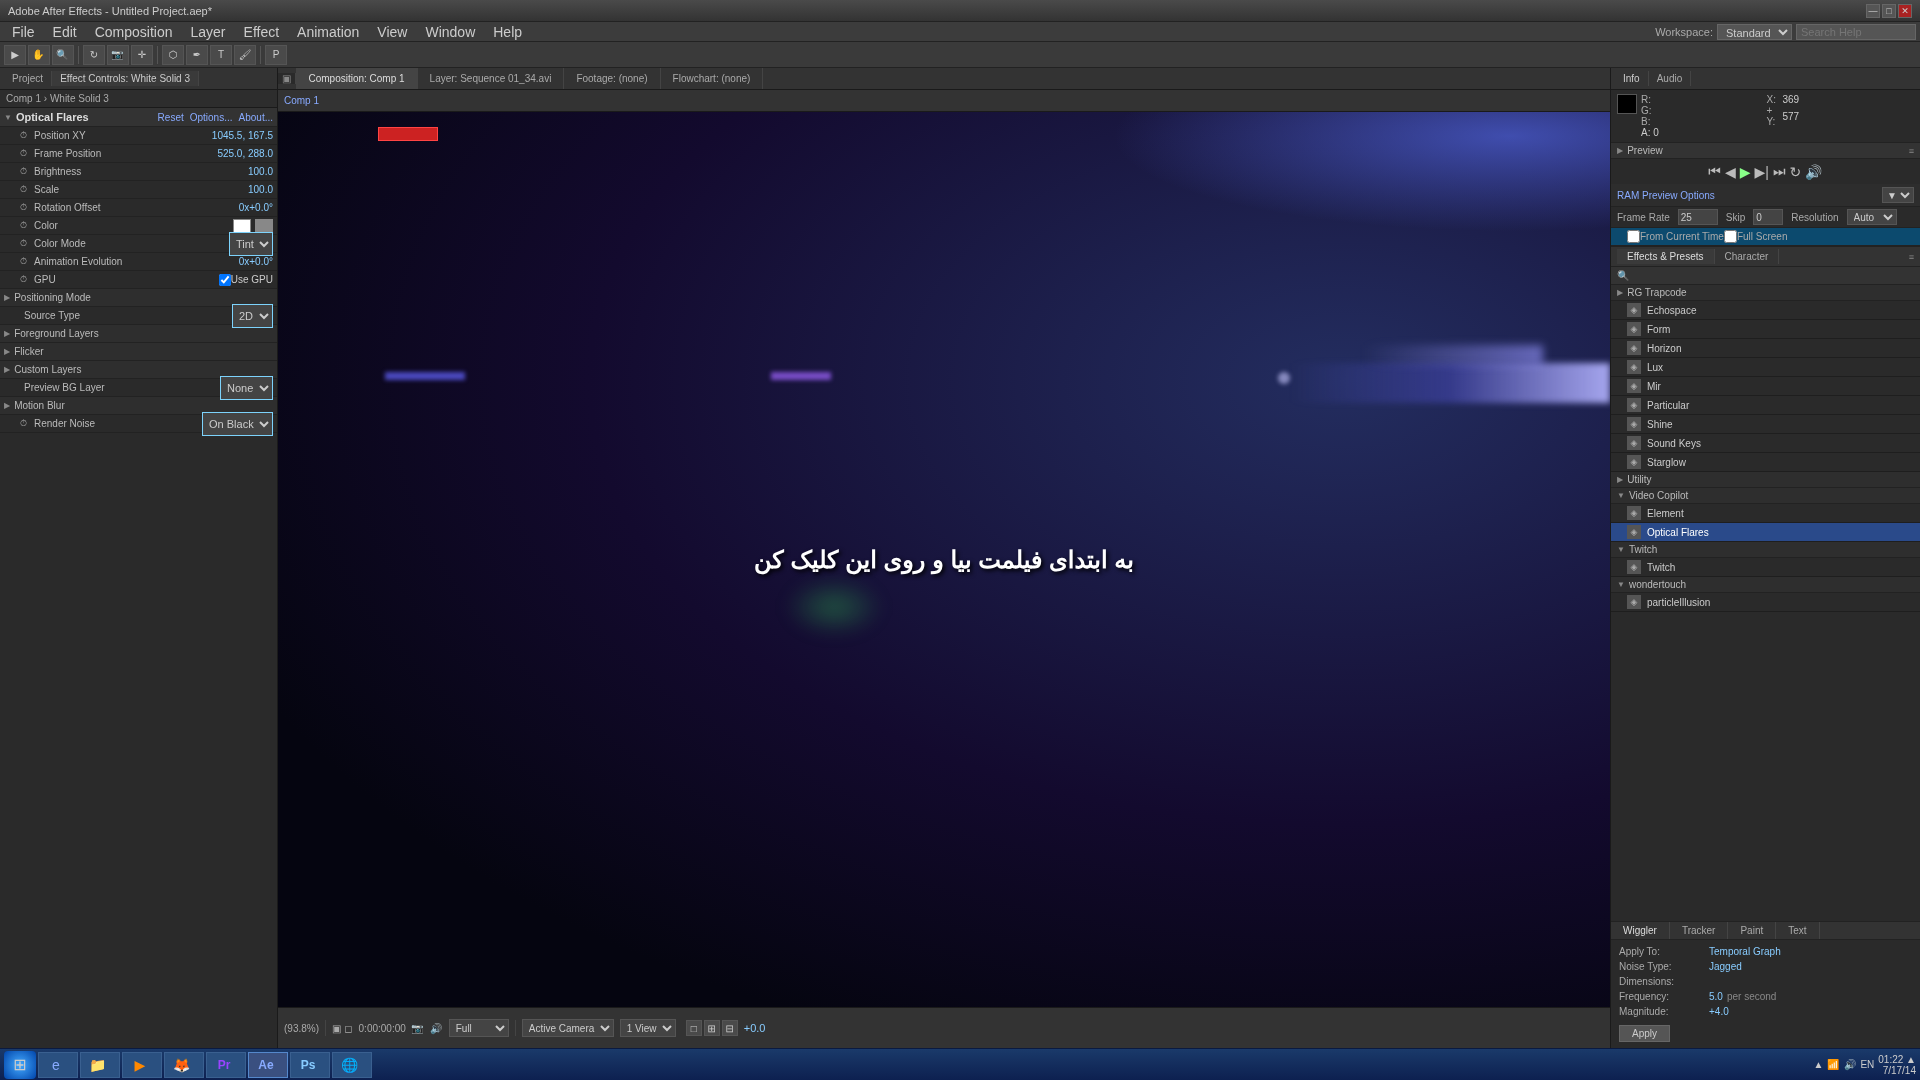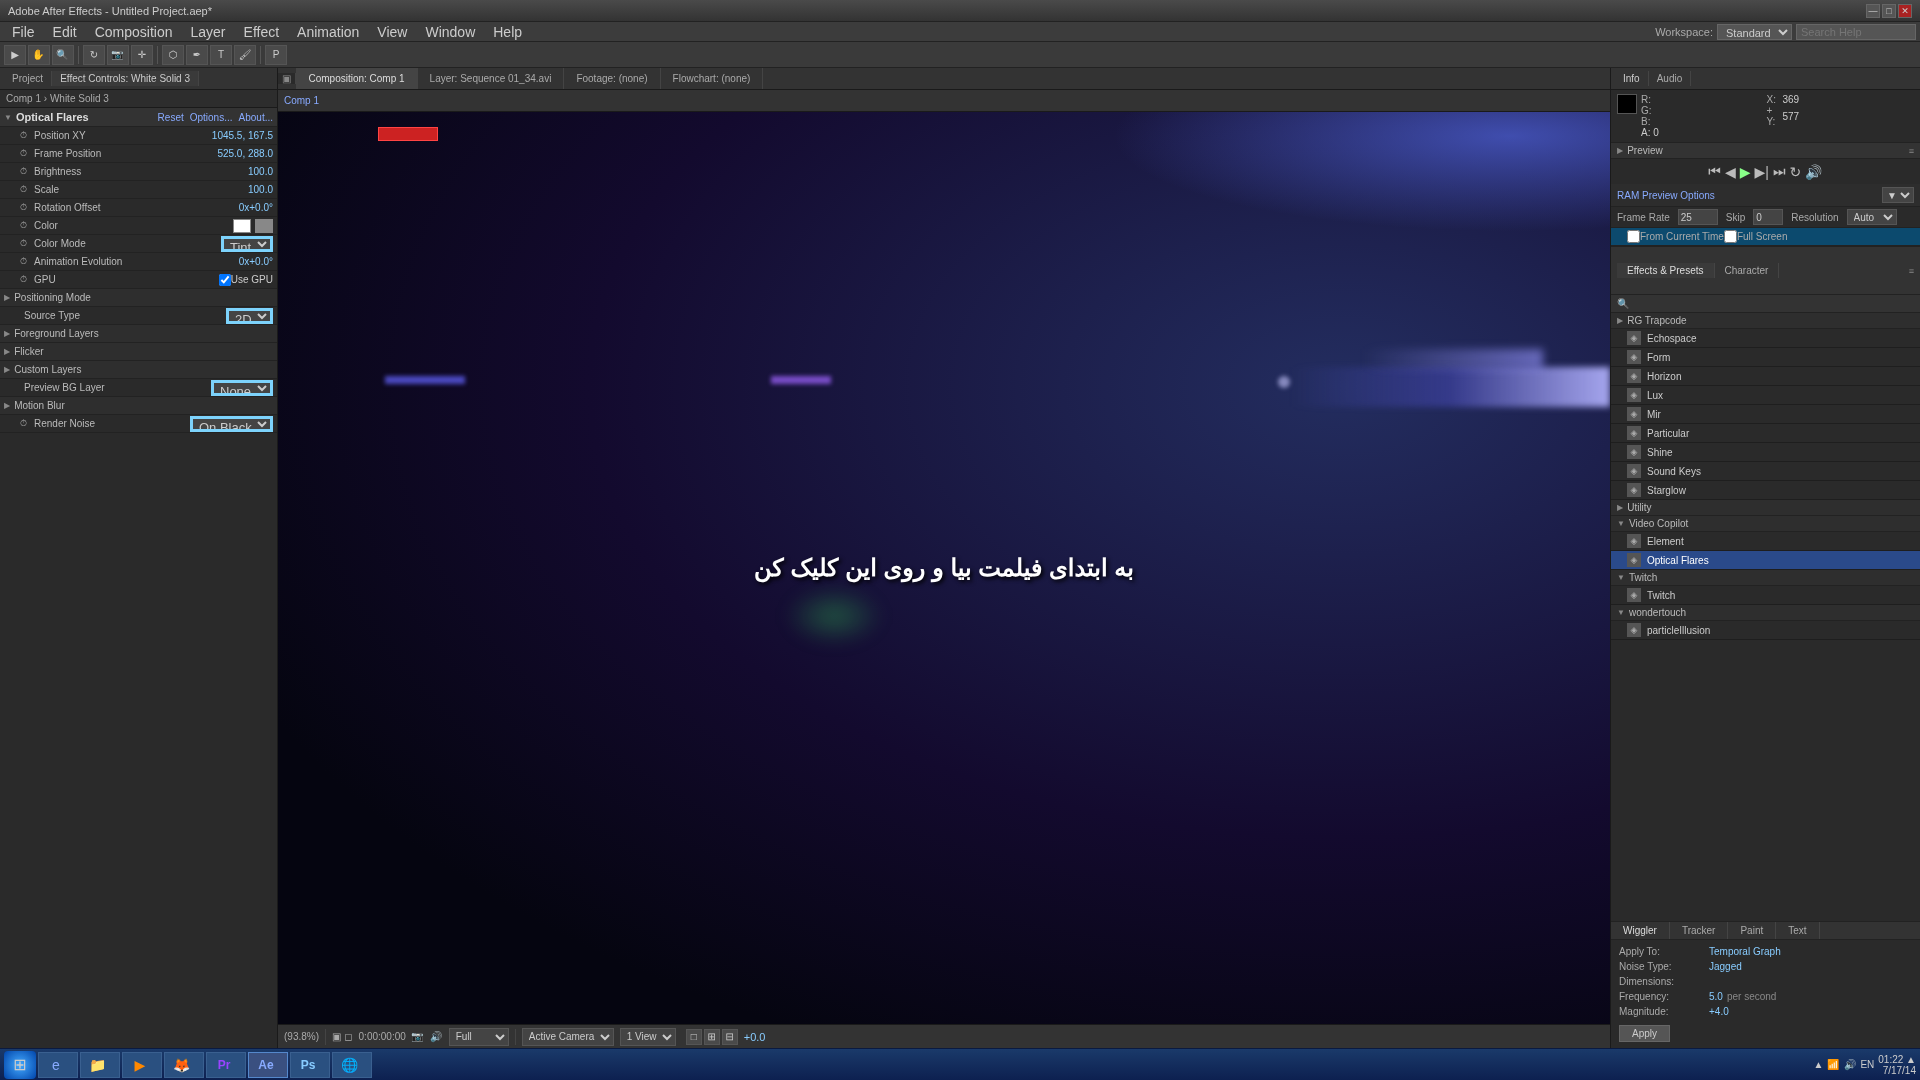--- a/index.html
+++ b/index.html
@@ -86,22 +86,22 @@
     .prop-row {
       display: flex; align-items: center; height: 18px;
       padding: 0 4px; border-bottom: 1px solid #222;
     }
     .prop-indent { width: 16px; display: inline-block; }
     .prop-icon { width: 14px; font-size: 9px; color: #aaa; }
     .prop-name { flex: 1; color: #bbb; font-size: 10px; }
     .prop-value { color: #88ccff; font-size: 10px; cursor: pointer; }
     .prop-checkbox { width: 12px; height: 12px; }
     .prop-select {
-      background: #444; border: 3px solid #7dd3fc; color: #ccc; font-size: 13px;
-      height: 16px; padding: 0 2px;
+      background: #444; border: 1px solid #7dd3fc; color: #ccc; font-size: 11px;
+      height: 24px; padding: 0 2px;
     }
     .prop-group-header {
       display: flex; align-items: center; height: 18px; padding: 0 4px;
       background: #2e2e2e; border-bottom: 1px solid #222; cursor: pointer;
     }
     .prop-group-header .group-name { color: #bbb; font-size: 10px; }
     .triangle { font-size: 8px; color: #888; margin-right: 4px; }
 
     
     #center-panel {
@@ -156,21 +156,21 @@
       position: absolute; top: 52%; left: 38%; width: 100px; height: 60px;
       background: radial-gradient(ellipse, rgba(50,180,80,0.4) 0%, transparent 70%);
       filter: blur(8px);
     }
     .blue-top {
       position: absolute; top: 0; right: 0; width: 500px; height: 120px;
       background: radial-gradient(ellipse at 80% 20%, rgba(80,100,220,0.7) 0%, transparent 70%);
     }
 
     .viewer-bottom-bar {
-      height: 24px; background: #333; display: flex; align-items: center;
+      height: 41px; background: #333; display: flex; align-items: center;
       padding: 0 6px; gap: 6px; border-top: 1px solid #1a1a1a;
     }
     .vb-item { font-size: 10px; color: #aaa; }
     .vb-dropdown {
       background: #444; border: 1px solid #555; color: #ccc; font-size: 10px;
       height: 18px; padding: 0 2px;
     }
     .vb-plus { color: #88ccff; font-size: 11px; }
 
     
@@ -225,21 +225,21 @@
       background: #444; border: 1px solid #555; color: #ccc; font-size: 10px;
       width: 40px; height: 16px; padding: 0 2px;
     }
     .preview-checkbox-row {
       display: flex; align-items: center; padding: 2px 16px; gap: 0;
       background: #0c4a6e; border-bottom: 1px solid #222;
     }
 
     .effects-panel { flex: 1; overflow-y: auto; }
     .effects-header {
-      display: flex; align-items: center; background: #333; padding: 16px 6px;
+      display: flex; align-items: center; background: #333; padding: 2px 6px;
       border-bottom: 1px solid #222;
     }
     .effects-tabs { display: flex; gap: 0; }
     .effects-tab {
       padding: 2px 10px; font-size: 10px; color: #aaa; cursor: pointer;
       border-right: 1px solid #444;
     }
     .effects-tab.active { color: #ddd; background: #3a3a3a; }
     .effects-search {
       width: 100%; background: #333; border: none; border-bottom: 1px solid #222;

